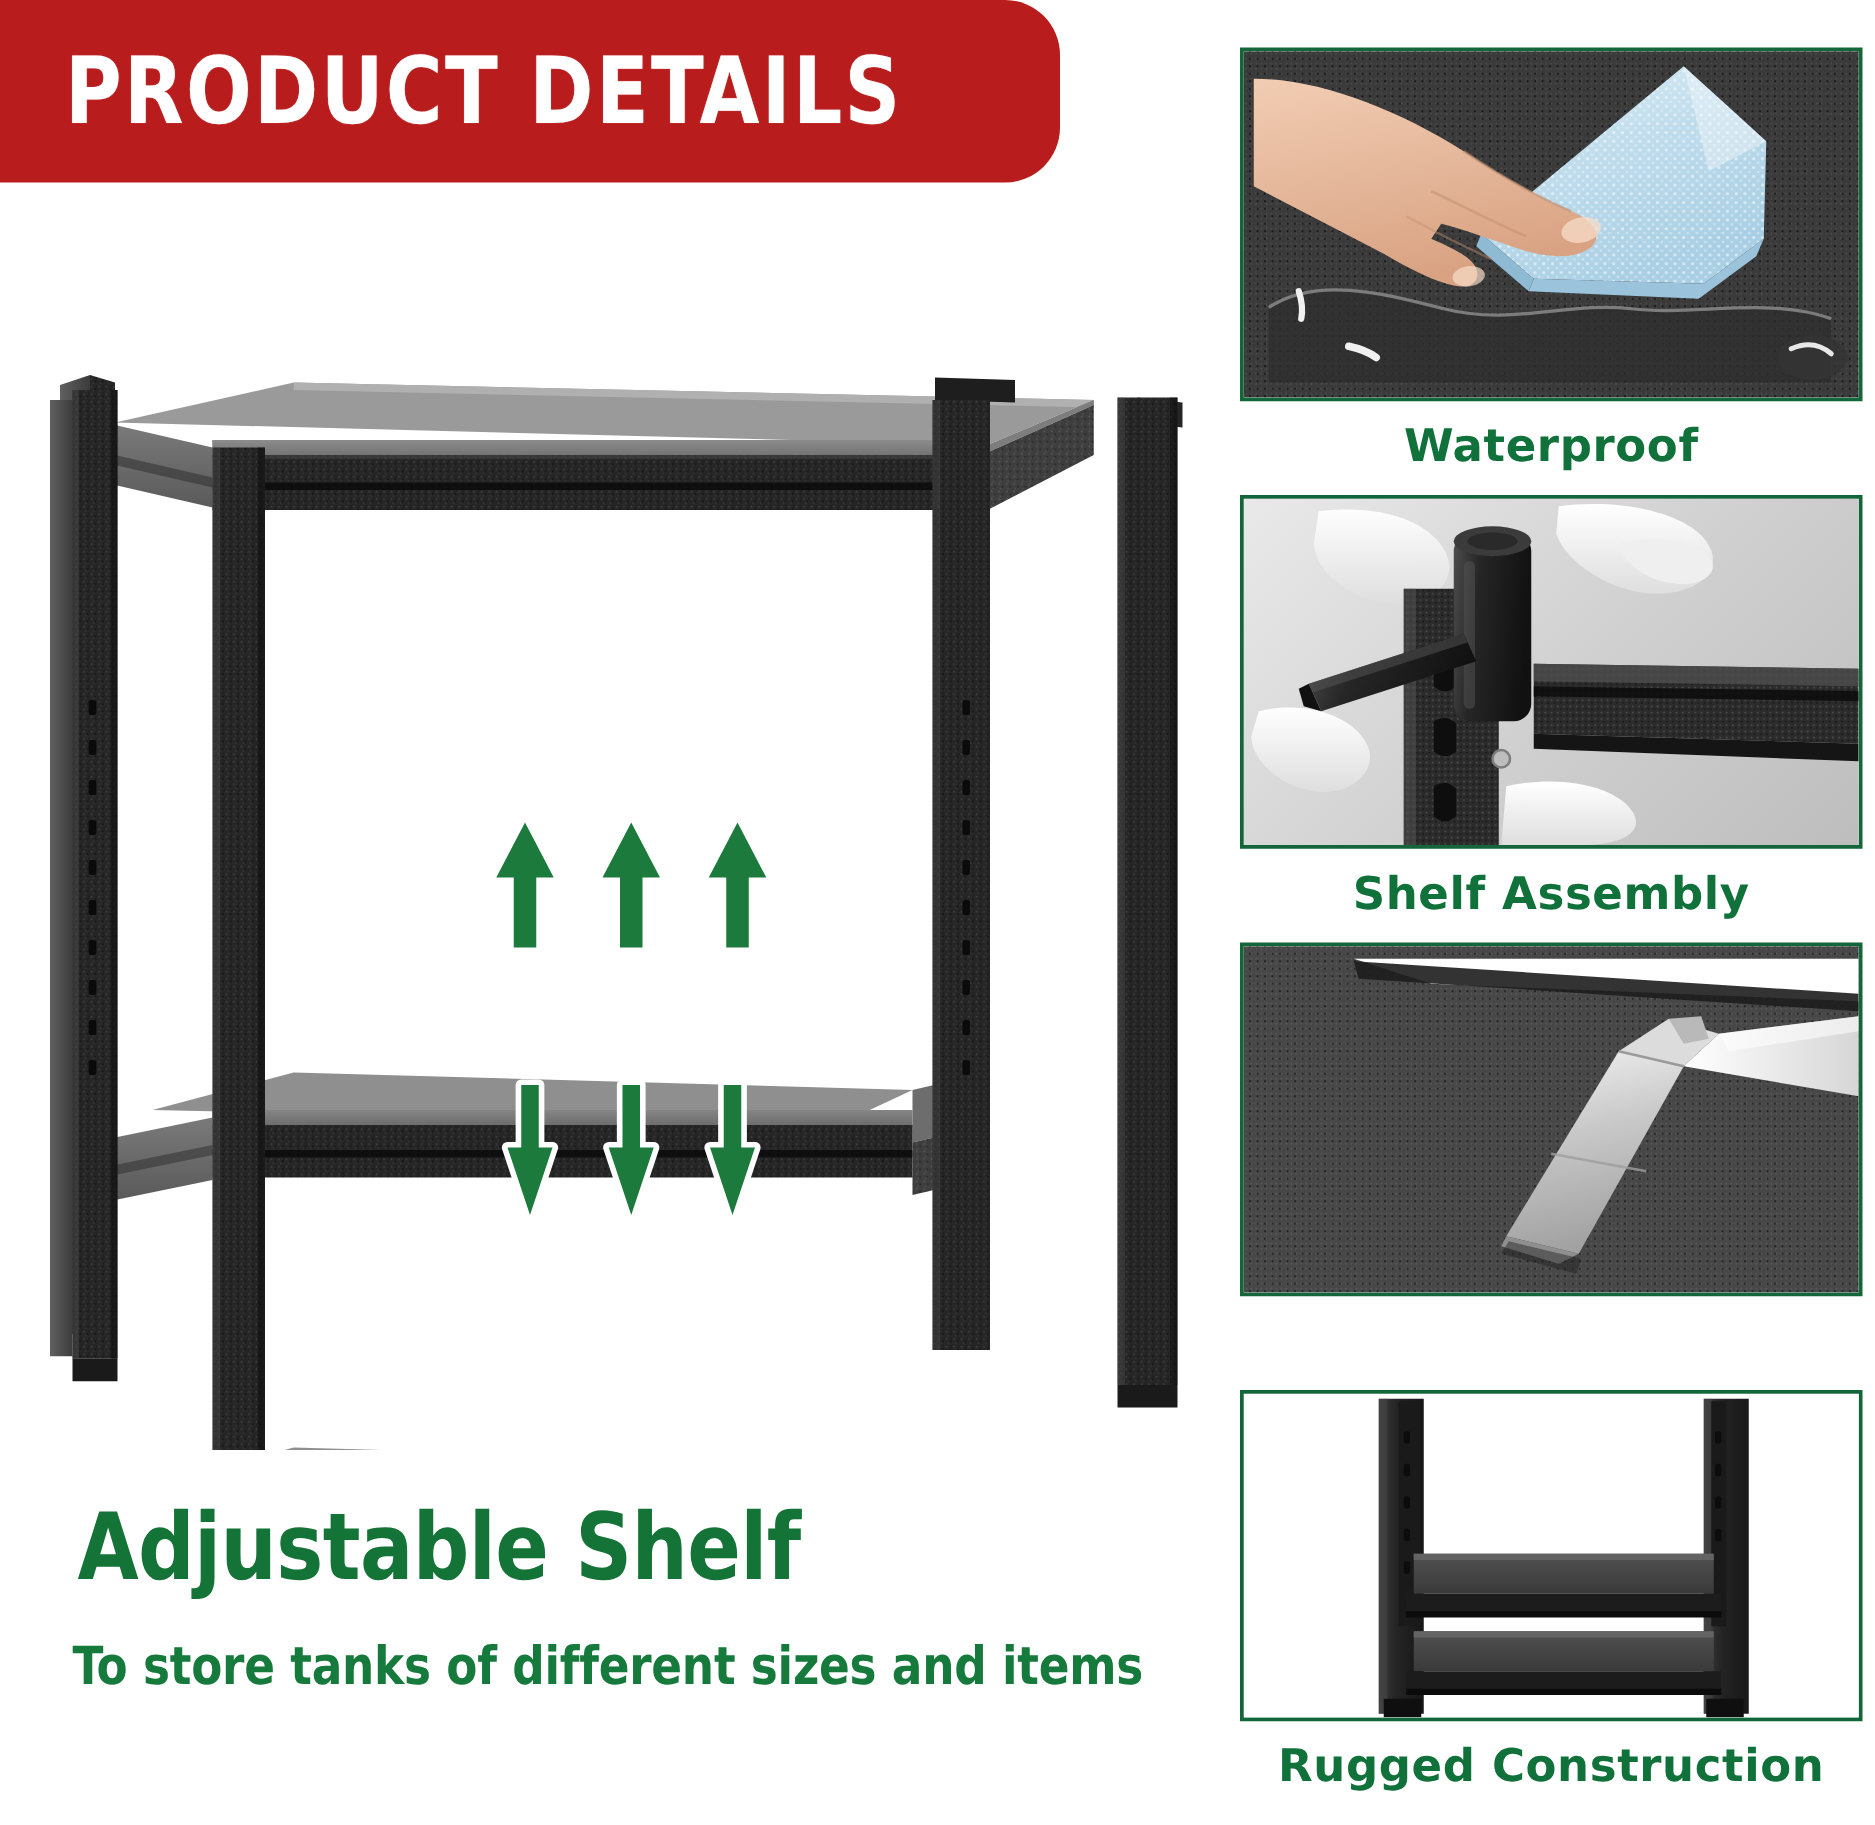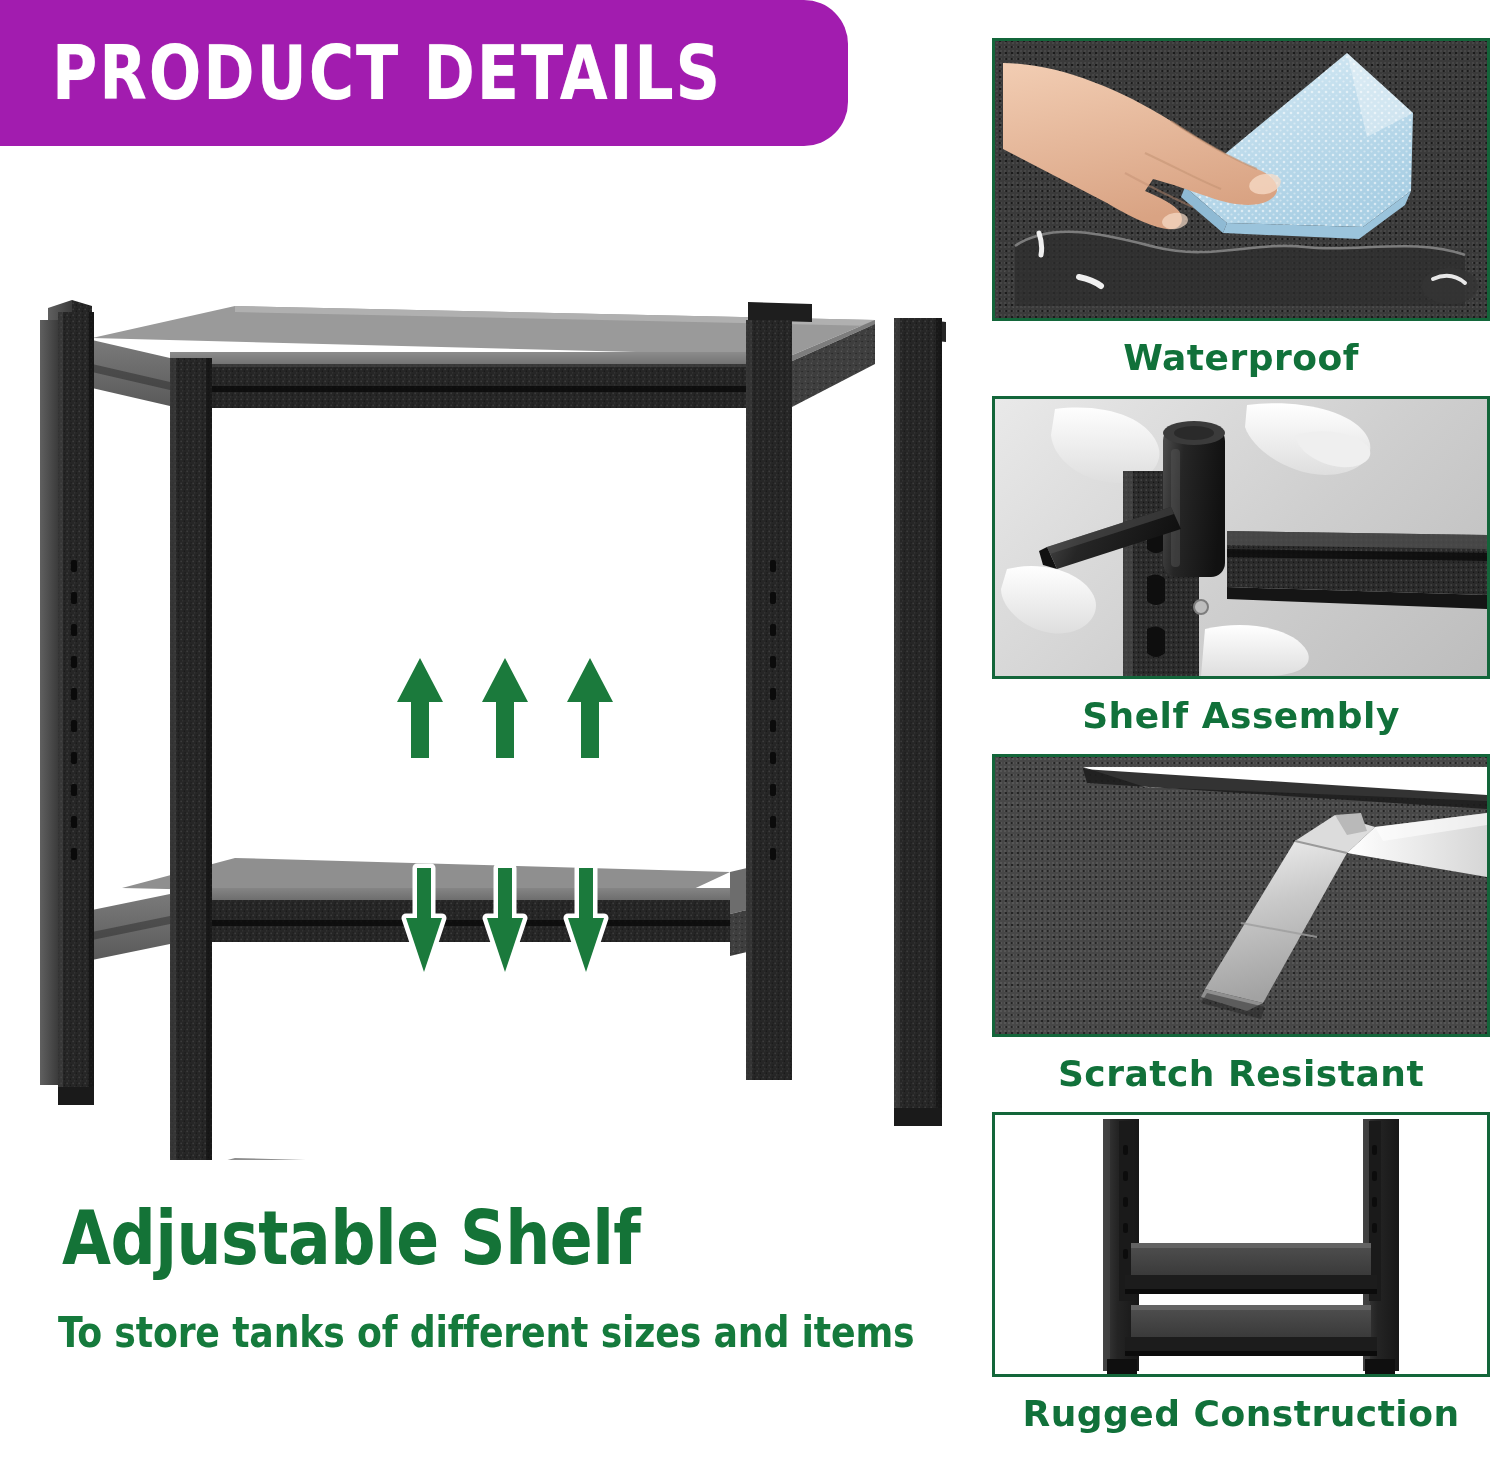--- a/index.html
+++ b/index.html
@@ -7,21 +7,21 @@
   body{
     width:1500px; height:1460px;
     font-family:"Liberation Sans", sans-serif;
     position:relative; overflow:hidden;
     -webkit-font-smoothing:antialiased;
   }
 
   
   #header-banner{
     position:absolute; left:0; top:0; width:848px; height:146px;
-    background:#a21caf;
+    background:#b91c1c;
     border-top-right-radius:44px; border-bottom-right-radius:44px;
     display:flex; align-items:center;
   }
   #header-title{
     margin-left:52px;
     color:#ffffff;
     font-family:"Liberation Sans Narrow","DejaVu Sans Condensed","Liberation Sans", sans-serif;
     font-size:74px; font-weight:bold; letter-spacing:2px;
     transform:scaleX(0.93); transform-origin:left center;
     white-space:nowrap;
@@ -470,21 +470,20 @@
             <path d="M300 84 L352 96" stroke="#9a9a9a" stroke-width="2" fill="none"></path>
             <path d="M246 166 L322 180" stroke="#9d9d9d" stroke-width="2" fill="none" opacity=".8"></path>
             <polygon points="210,232 268,246 252,254 206,240" fill="#8f8f8f"></polygon>
             <polygon points="380,70 492,56 492,68 388,84" fill="#ffffff" opacity=".55"></polygon>
           </g>
 
           <polygon points="212,236 270,250 266,262 206,246" fill="#1f1f1f" opacity=".45"></polygon>
         </svg>
       </div>
     </div>
-    <div class="feature-label">Scratch Resistant</div>
   </div>
 
   <div class="feature-card" style="top:1112px;">
     <div class="feature-frame" style="height:265px;">
       <div class="scene" style="background:#ffffff;">
         <svg width="492" height="259" viewBox="0 0 492 259" style="position:absolute;left:0;top:0;">
           <defs>
             <linearGradient id="pv" x1="0" y1="0" x2="1" y2="0">
               <stop offset="0" stop-color="#3c3c3c"></stop>
               <stop offset="0.4" stop-color="#242424"></stop>

